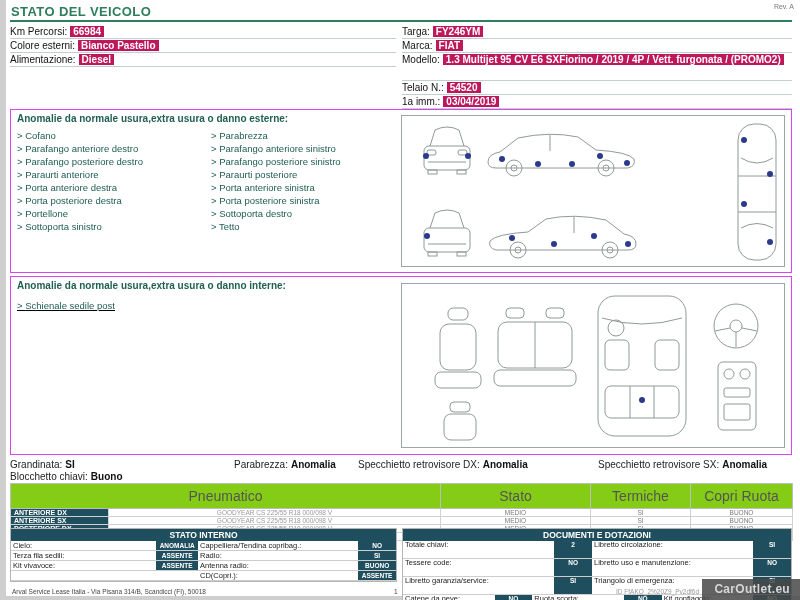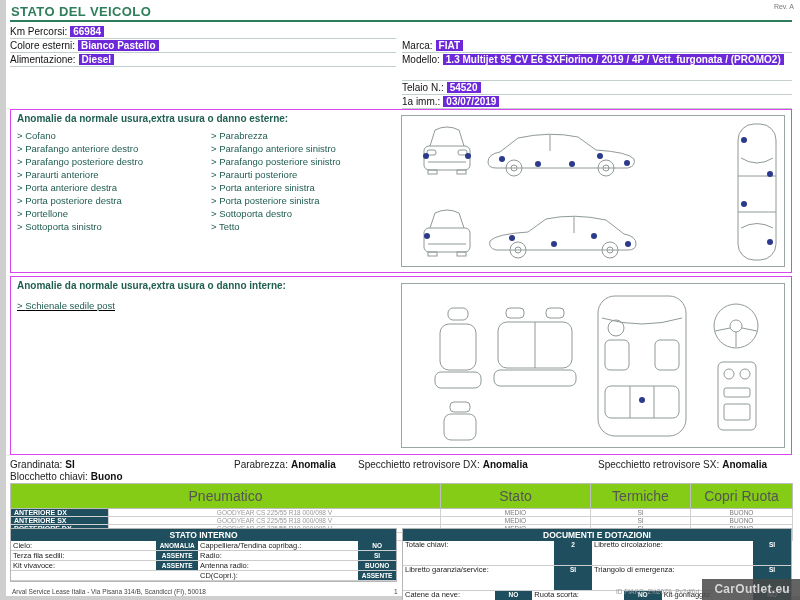--- a/index.html
+++ b/index.html
@@ -24,21 +24,21 @@
 
   
   .info-row {
     position: absolute; font-size: 10px; line-height: 13px;
     border-bottom: 1px solid #c2cfcc; height: 14px; overflow: hidden;
     white-space: nowrap;
   }
   .info-row.tall { height: 28px; line-height: 13px; white-space: normal; }
   .info-label { color: #111; margin-right: 3px; }
   .chip {
-    background: #6d28d9; color: #fff; font-weight: bold;
+    background: #be185d; color: #fff; font-weight: bold;
     padding: 0 3px; font-size: 10px;
   }
 
   
   .box { position: absolute; border: 1px solid #d946ef; background: #fff; }
   .box-title {
     position: absolute; left: 6px; top: 3px;
     color: #1f5f50; font-weight: bold; font-size: 10px;
   }
   .anomaly-col { position: absolute; }
@@ -63,21 +63,21 @@
   td.val  { color: #7a7a7a; font-size: 6.5px; text-align: center; }
 
   
   .panel { position: absolute; border: 1px solid #b5b5b5; background: #fff; }
   .panel-header {
     background: #1f4f5e; color: #fff; font-weight: bold;
     font-size: 8.5px; height: 12px; line-height: 12px; text-align: center;
   }
   .prow { display: flex; border-bottom: 1px solid #cdcdcd; font-size: 7.5px; }
   .left-panel .prow { height: 10px; line-height: 9px; }
-  .right-panel .prow { height: 25px; line-height: 8px; }
+  .right-panel .prow { height: 18px; line-height: 8px; }
   .plabel { padding-left: 2px; color: #222; overflow: hidden; white-space: nowrap; }
   .pchip {
     background: #1f4f5e; color: #fff; font-weight: bold;
     font-size: 6.5px; text-align: center; overflow: hidden;
   }
 
   
   .footer-text { position: absolute; font-size: 6.5px; color: #444; white-space: nowrap; }
   .footer-id { color: #9a9a9a; }
   .watermark {
@@ -102,31 +102,34 @@
   <div class="info-row" style="left:4px; top:25px; width:386px;">
     <span class="info-label">Km Percorsi:</span><span class="chip">66984</span>
   </div>
   <div class="info-row" style="left:4px; top:39px; width:386px;">
     <span class="info-label">Colore esterni:</span><span class="chip">Bianco Pastello</span>
   </div>
   <div class="info-row" style="left:4px; top:53px; width:386px;">
     <span class="info-label">Alimentazione:</span><span class="chip">Diesel</span>
   </div>
 
+  <div class="info-row" style="left:396px; top:25px; width:390px;">
+    <span class="info-label">Targa:</span><span class="chip">FY246YM</span>
+  </div>
   <div class="info-row" style="left:396px; top:39px; width:390px;">
     <span class="info-label">Marca:</span><span class="chip">FIAT</span>
   </div>
   <div class="info-row tall" style="left:396px; top:53px; width:390px;">
     <span class="info-label">Modello:</span><span class="chip">1.3 Multijet 95 CV E6 SXFiorino / 2019 / 4P / Vett. furgonata / (PROMO2)</span>
   </div>
   <div class="info-row" style="left:396px; top:81px; width:390px;">
     <span class="info-label">Telaio N.:</span><span class="chip">54520</span>
   </div>
   <div class="info-row" style="left:396px; top:95px; width:390px;">
-    <span class="info-label">1a imm.:</span><span class="chip">03/07/2019</span>
+    <span class="info-label">1a imm.:</span><span class="chip">03/04/2019</span>
   </div>
 
   <div class="box" style="left:4px; top:109px; width:782px; height:164px;">
     <div class="box-title">Anomalie da normale usura,extra usura o danno esterne:</div>
     <div class="anomaly-col" style="left:6px; top:19px;">
       <div class="anomaly-item">Cofano</div>
       <div class="anomaly-item">Parafango anteriore destro</div>
       <div class="anomaly-item">Parafango posteriore destro</div>
       <div class="anomaly-item">Paraurti anteriore</div>
       <div class="anomaly-item">Porta anteriore destra</div>
@@ -336,20 +339,26 @@
 
   <div class="panel right-panel" style="left:396px; top:528px; width:390px;">
     <div class="panel-header">DOCUMENTI E DOTAZIONI</div>
     <div class="prow">
       <div class="plabel" style="width:152px">Totale chiavi:</div>
       <div class="pchip" style="width:38px">2</div>
       <div class="plabel" style="width:162px">Libretto circolazione:</div>
       <div class="pchip" style="width:38px">SI</div>
     </div>
     <div class="prow">
+      <div class="plabel" style="width:152px">Tessere code:</div>
+      <div class="pchip" style="width:38px">NO</div>
+      <div class="plabel" style="width:162px">Libretto uso e manutenzione:</div>
+      <div class="pchip" style="width:38px">NO</div>
+    </div>
+    <div class="prow">
       <div class="plabel" style="width:152px">Libretto garanzia/service:</div>
       <div class="pchip" style="width:38px">SI</div>
       <div class="plabel" style="width:162px">Triangolo di emergenza:</div>
       <div class="pchip" style="width:38px">SI</div>
     </div>
     <div class="prow">
       <div class="plabel" style="width:92px">Catene da neve:</div>
       <div class="pchip" style="width:38px">NO</div>
       <div class="plabel" style="width:92px">Ruota scorta:</div>
       <div class="pchip" style="width:38px">NO</div>

